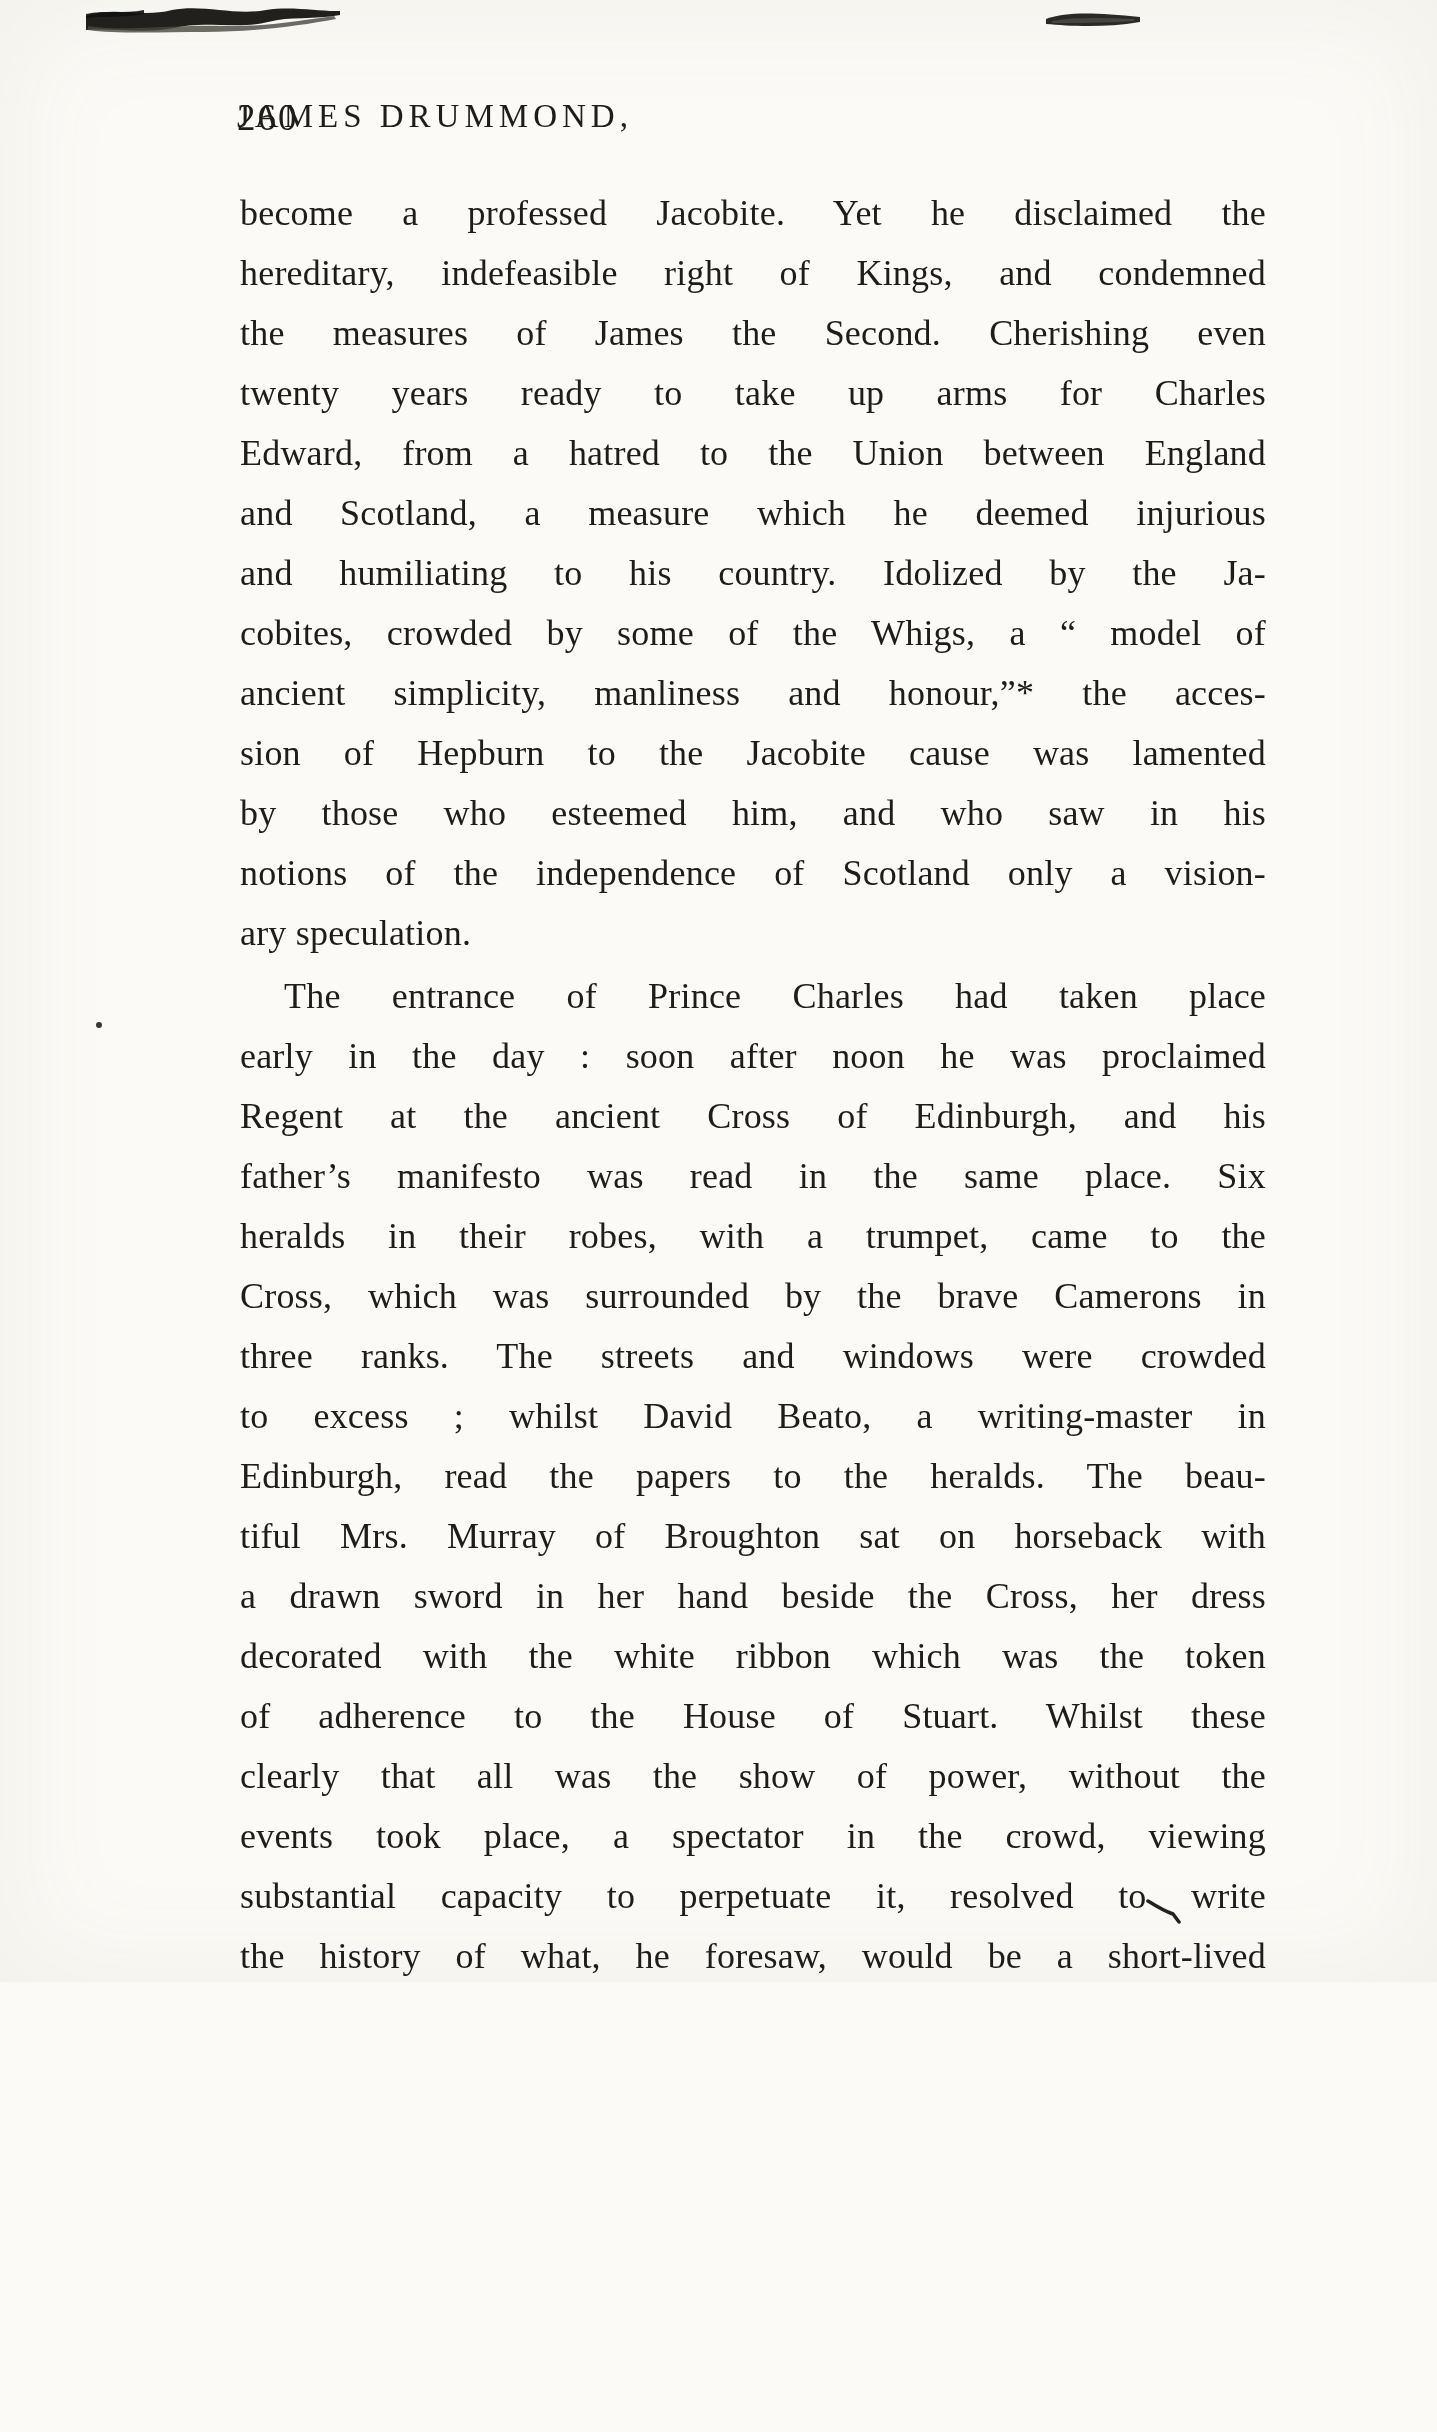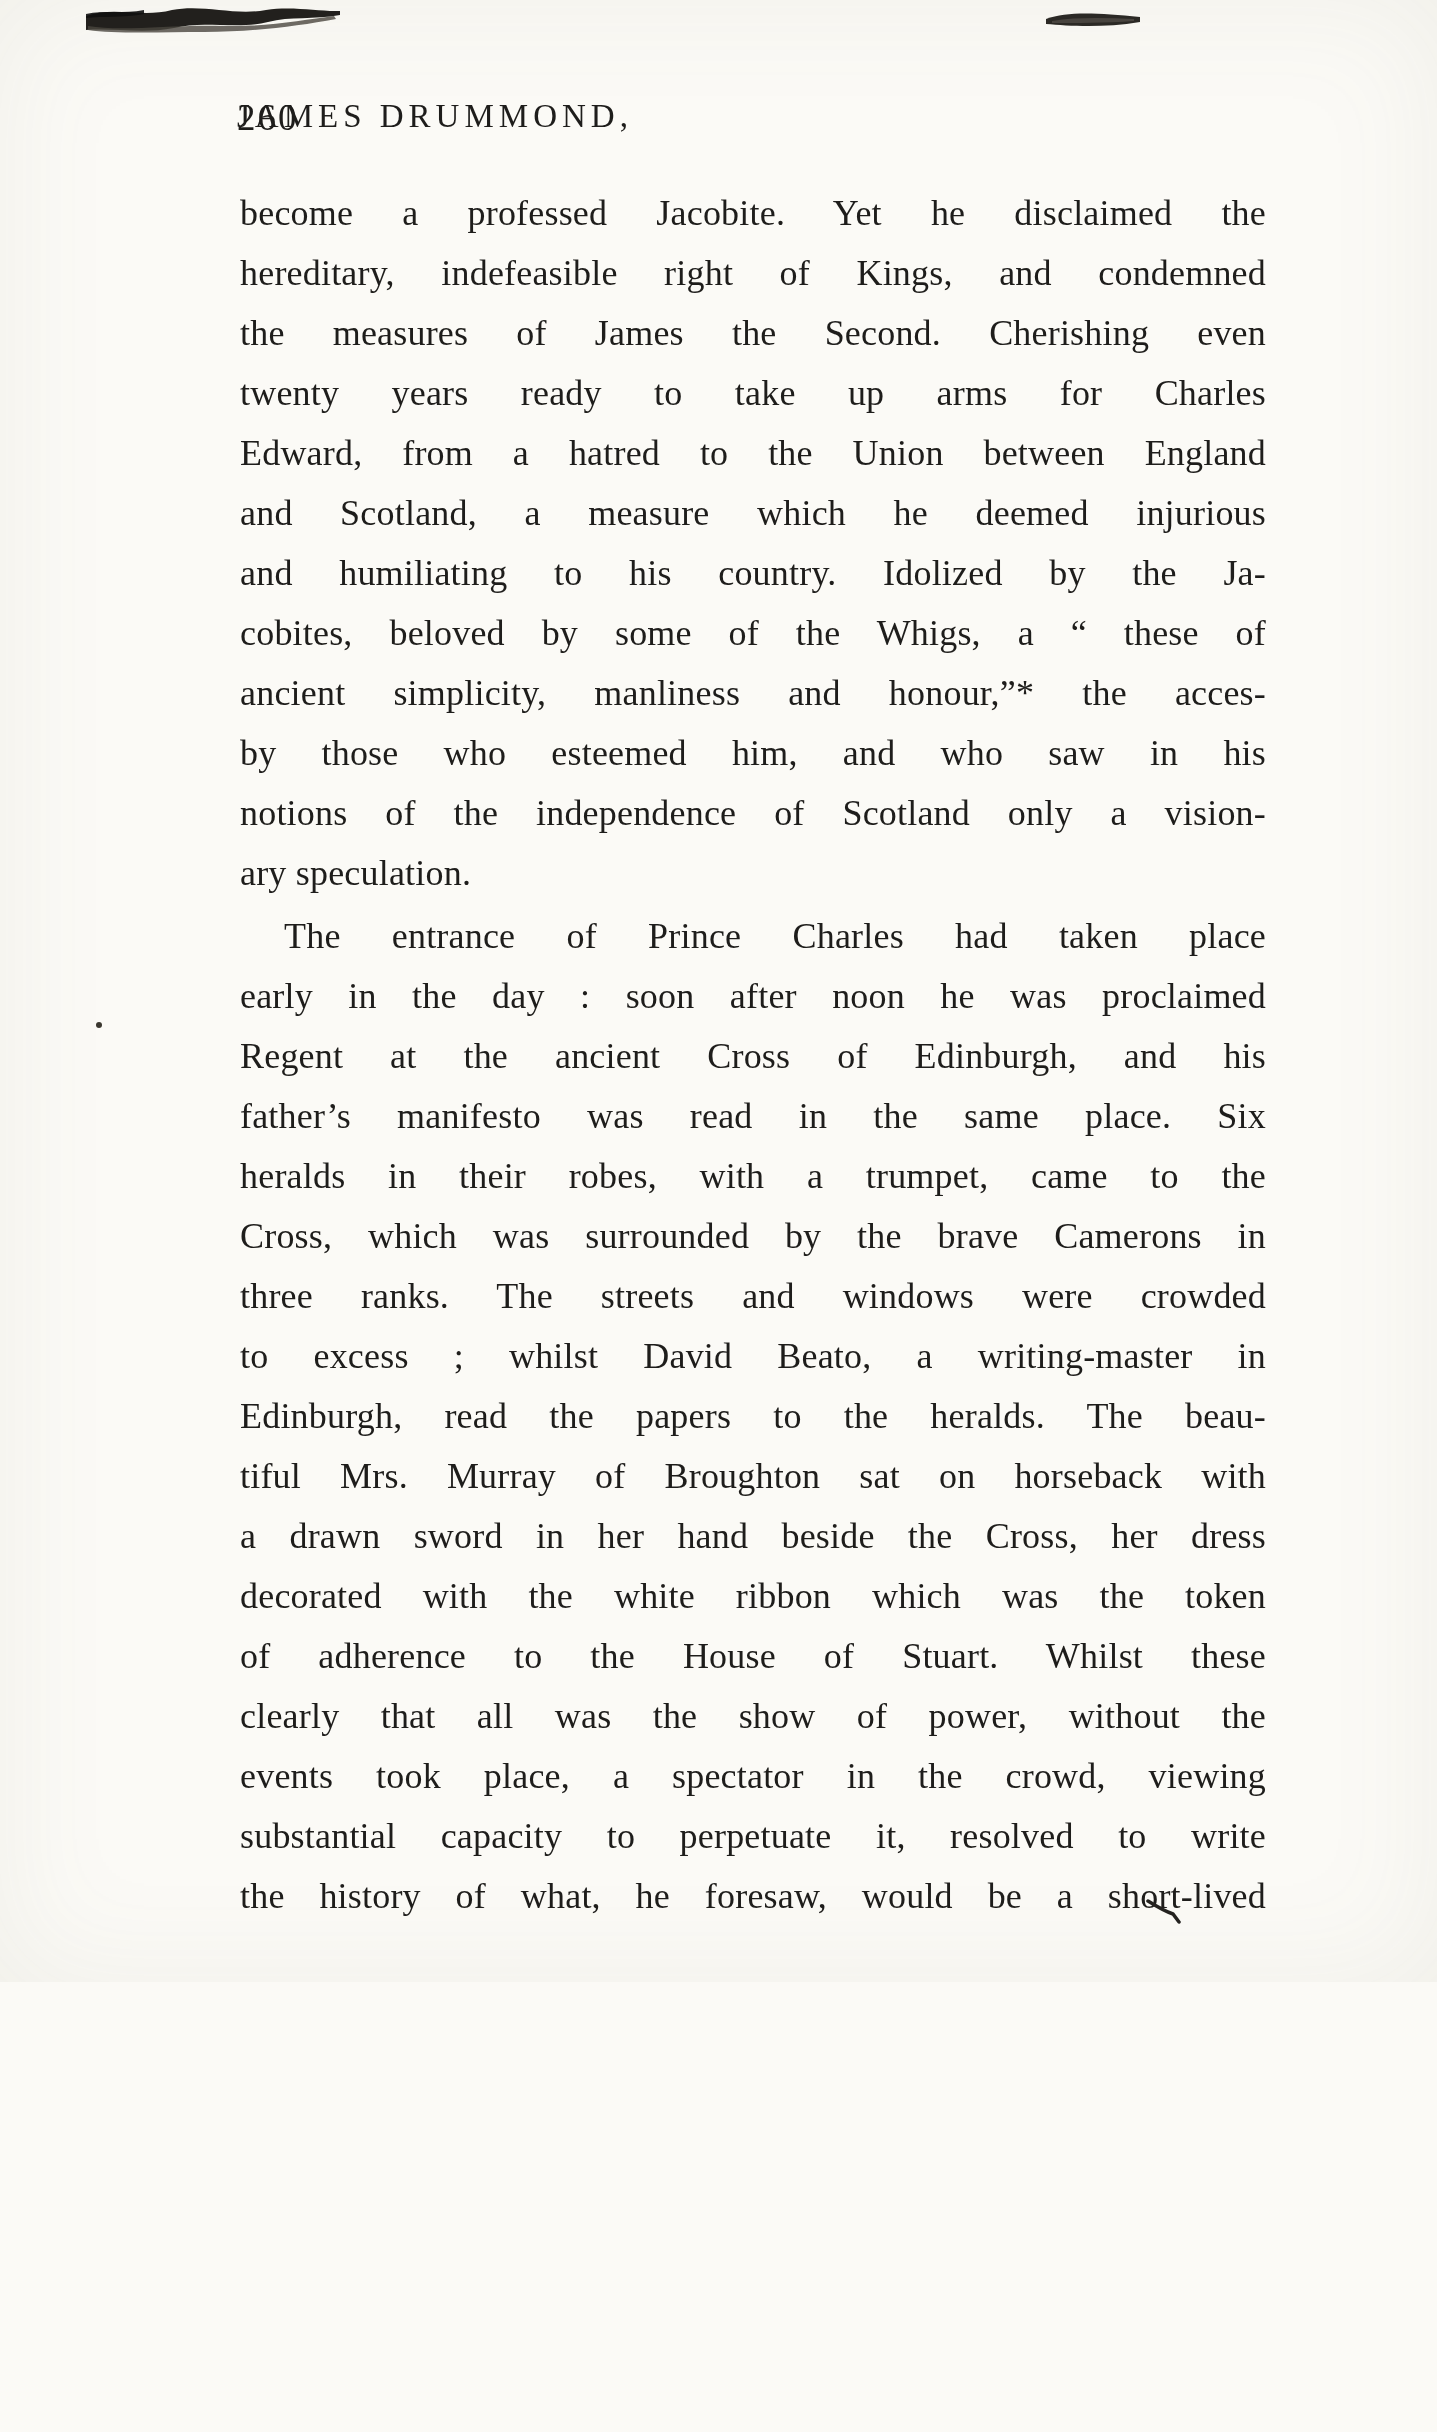--- a/index.html
+++ b/index.html
@@ -147,22 +147,23 @@
 
   <div class="body-text">
       <div class="paragraph">
         <div class="line">become a professed Jacobite.  Yet he disclaimed the</div>
         <div class="line">hereditary, indefeasible right of Kings, and condemned</div>
         <div class="line">the measures of James the Second.  Cherishing even</div>
         <div class="line">twenty years ready to take up arms for Charles</div>
         <div class="line">Edward, from a hatred to the Union between England</div>
         <div class="line">and Scotland, a measure which he deemed injurious</div>
         <div class="line">and humiliating to his country.  Idolized by the Ja-</div>
-        <div class="line">cobites, beloved by some of the Whigs, a “ these of</div>
+        <div class="line">cobites, crowded by some of the Whigs, a “ model of</div>
         <div class="line">ancient simplicity, manliness and honour,”* the acces-</div>
+        <div class="line">sion of Hepburn to the Jacobite cause was lamented</div>
         <div class="line">by those who esteemed him, and who saw in his</div>
         <div class="line">notions of the independence of Scotland only a vision-</div>
         <div class="line no-just">ary speculation.</div>
       </div>
       <div class="paragraph">
         <div class="line indent">The entrance of Prince Charles had taken place</div>
         <div class="line">early in the day :  soon after noon he was proclaimed</div>
         <div class="line">Regent at the ancient Cross of Edinburgh, and his</div>
         <div class="line">father’s manifesto was read in the same place.  Six</div>
         <div class="line">heralds in their robes, with a trumpet, came to the</div>

